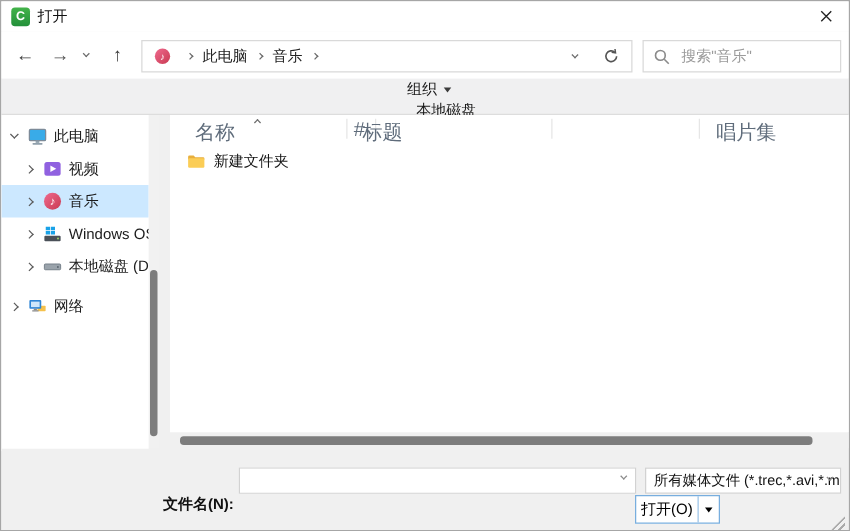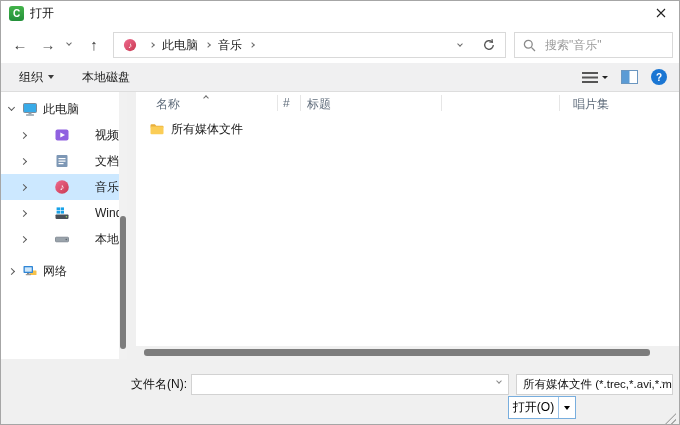--- a/index.html
+++ b/index.html
@@ -44,62 +44,62 @@
   .searchbox{position:absolute;left:513px;top:7px;width:159px;height:26px;
     background:#fff;border:1px solid #d9d9d9;display:flex;align-items:center;
     padding:0 8px;}
   .searchbox input{border:none;outline:none;flex:1;min-width:0;margin-left:7px;
     font-family:"Liberation Sans",sans-serif;font-size:12px;color:#333;background:transparent;}
   .searchbox input::placeholder{color:#9b9b9b;}
 
   
   .toolbar{position:absolute;top:62px;left:0;right:0;height:29px;
     background:#f0f0f1;border-bottom:1px solid #dddddd;
-    display:flex;align-items:center;padding:0 12px 0 18px;}
+    display:flex;align-items:center;padding:0 12px 0 18px;flex-direction:column;}
   .tbtn{display:flex;align-items:center;gap:5px;color:#191919;cursor:pointer;}
   .tri{width:0;height:0;border-left:3.5px solid transparent;
     border-right:3.5px solid transparent;border-top:4px solid #3c3c3c;}
   .tb-newfolder{margin-left:28px;}
   .tb-right{margin-left:auto;display:flex;align-items:center;gap:13px;}
   .viewbtn{display:flex;align-items:center;gap:4px;}
   .helpbtn{width:16px;height:16px;border-radius:50%;background:#1b76d3;color:#fff;
     font-size:10px;font-weight:bold;display:flex;align-items:center;justify-content:center;}
 
   
   .sidebar{position:absolute;left:0;top:91px;width:118px;height:269px;
     background:#fff;overflow:hidden;padding-top:4px;}
   .srow{height:26px;display:flex;align-items:center;white-space:nowrap;cursor:pointer;}
   .srow.lvl0{padding-left:8px;}
-  .srow.lvl1{padding-left:20px;gap:20px;}
+  .srow.lvl1{padding-left:20px;}
   .srow .chev{margin-right:8px;}
   .sicon{width:16px;height:16px;flex:none;margin-right:5px;display:flex;
     align-items:center;justify-content:center;}
   .slabel{font-size:12px;color:#1c1c1c;}
   .srow.selected{background:#cce8ff;}
   .srow.gap{margin-top:6px;}
   .vtrack{position:absolute;left:118px;top:91px;width:8px;height:269px;background:#f1f1f1;}
   .vthumb{position:absolute;left:119px;top:215px;width:6px;height:133px;
     background:#7d7d7d;border-radius:3px;}
 
   
   .main{position:absolute;left:135px;top:91px;width:544px;height:254px;background:#fff;}
   .lheader{position:absolute;left:0;top:0;right:0;height:22px;color:#5f6c7b;}
-  .hcell{position:absolute;top:4px;font-size:12px;cursor:pointer;}
+  .hcell{position:absolute;top:4px;font-size:16px;cursor:pointer;}
   .hsep{position:absolute;top:3px;height:16px;width:1px;background:#e6e6e6;}
   .sortcaret{position:absolute;left:68px;top:1px;}
   .frow{position:absolute;left:0;top:26px;right:0;height:22px;display:flex;
     align-items:center;padding-left:13px;cursor:pointer;}
   .fname{margin-left:6px;color:#161616;}
   .htrack{position:absolute;left:135px;top:345px;width:544px;height:13px;background:#f0f0f0;}
   .hthumb{position:absolute;left:8px;top:3px;width:506px;height:7px;
     background:#7d7d7d;border-radius:3px;}
 
   
   .footer{position:absolute;left:0;right:0;top:358px;height:67px;background:#f0f0f0;}
-  .fn-label{position:absolute;left:90px;top:17px;width:96px;text-align:right;color:#111;}
+  .fn-label{position:absolute;left:90px;top:36px;width:96px;text-align:right;color:#111;font-weight:bold;}
   .fn-combo{position:absolute;left:190px;top:15px;width:318px;height:21px;
     background:#fff;border:1px solid #d2d2d2;}
   .fn-combo input{position:absolute;left:0;top:0;width:100%;height:100%;border:none;
     outline:none;padding:0 20px 0 6px;font-family:"Liberation Sans",sans-serif;font-size:12px;}
   .fn-combo .chev{position:absolute;right:7px;top:7px;border-color:#8a8a8a;}
   .ft-combo{position:absolute;left:515px;top:15px;width:157px;height:21px;
     background:#fff;border:1px solid #d2d2d2;display:flex;align-items:center;
     padding:0 15px 0 6px;white-space:nowrap;overflow:hidden;font-size:11.5px;color:#111;}
   .ft-combo .chev{position:absolute;right:6px;top:8px;border-color:#8a8a8a;}
   .openbtn{position:absolute;left:507px;top:37px;width:68px;height:23px;
@@ -223,32 +223,20 @@
       <span class="sicon">
         <svg width="16" height="16" viewBox="0 0 16 16">
           <rect x="1.5" y="2.5" width="13" height="11" rx="2" fill="#9061e0"></rect>
           <path d="M6.3 5.4 L11 8 L6.3 10.6 Z" fill="#fff"></path>
         </svg>
       </span>
       <span class="slabel">视频</span>
     </div>
 
 
-    <div class="srow lvl1">
-      <span class="chev right"></span>
-      <span class="sicon">
-        <svg width="16" height="16" viewBox="0 0 16 16">
-          <rect x="2.5" y="2" width="11" height="12" rx="1" fill="#7d97b5"></rect>
-          <rect x="4.5" y="5" width="7" height="1.2" fill="#fff"></rect>
-          <rect x="4.5" y="7.5" width="7" height="1.2" fill="#fff"></rect>
-          <rect x="4.5" y="10" width="5" height="1.2" fill="#fff"></rect>
-        </svg>
-      </span>
-      <span class="slabel">文档</span>
-    </div>
 
 
     <div class="srow lvl1 selected">
       <span class="chev right"></span>
       <span class="sicon">
         <svg width="16" height="16" viewBox="0 0 16 16">
           <defs>
               <linearGradient id="bg2" x1="0" y1="0" x2="1" y2="1">
             <stop offset="0" stop-color="#ef6a8e"></stop>
                 <stop offset="1" stop-color="#c93a52"></stop>
@@ -308,34 +296,34 @@
   <div class="vtrack"></div>
   <div class="vthumb"></div>
 
   <div class="main">
     <div class="lheader">
       <span class="chev up tiny sortcaret"></span>
       <span class="hcell" style="left:20px">名称</span>
       <span class="hsep" style="left:141px"></span>
       <span class="hcell" style="left:147px">#</span>
       <span class="hsep" style="left:164px"></span>
-      <span class="hcell" style="left:171px">标题</span>
+      <span class="hcell" style="left:154px">标题</span>
       <span class="hsep" style="left:305px"></span>
       <span class="hsep" style="left:423px"></span>
       <span class="hcell" style="left:437px">唱片集</span>
     </div>
 
     <div class="frow">
       <span style="display:flex">
         <svg width="16" height="16" viewBox="0 0 16 16">
           <path d="M1.5 4.3 a1 1 0 0 1 1-1 h3.4 l1.3 1.5 h6.3 a1 1 0 0 1 1 1 v0.7 h-13 Z" fill="#e8af3c"></path>
           <rect x="1.5" y="5.6" width="13" height="7.6" rx="1" fill="#fbcd56"></rect>
         </svg>
       </span>
-      <span class="fname">所有媒体文件</span>
+      <span class="fname">新建文件夹</span>
     </div>
   </div>
 
   <div class="htrack">
     <div class="hthumb"></div>
   </div>
 
   <div class="footer">
     <span class="fn-label">文件名(N):</span>
 

